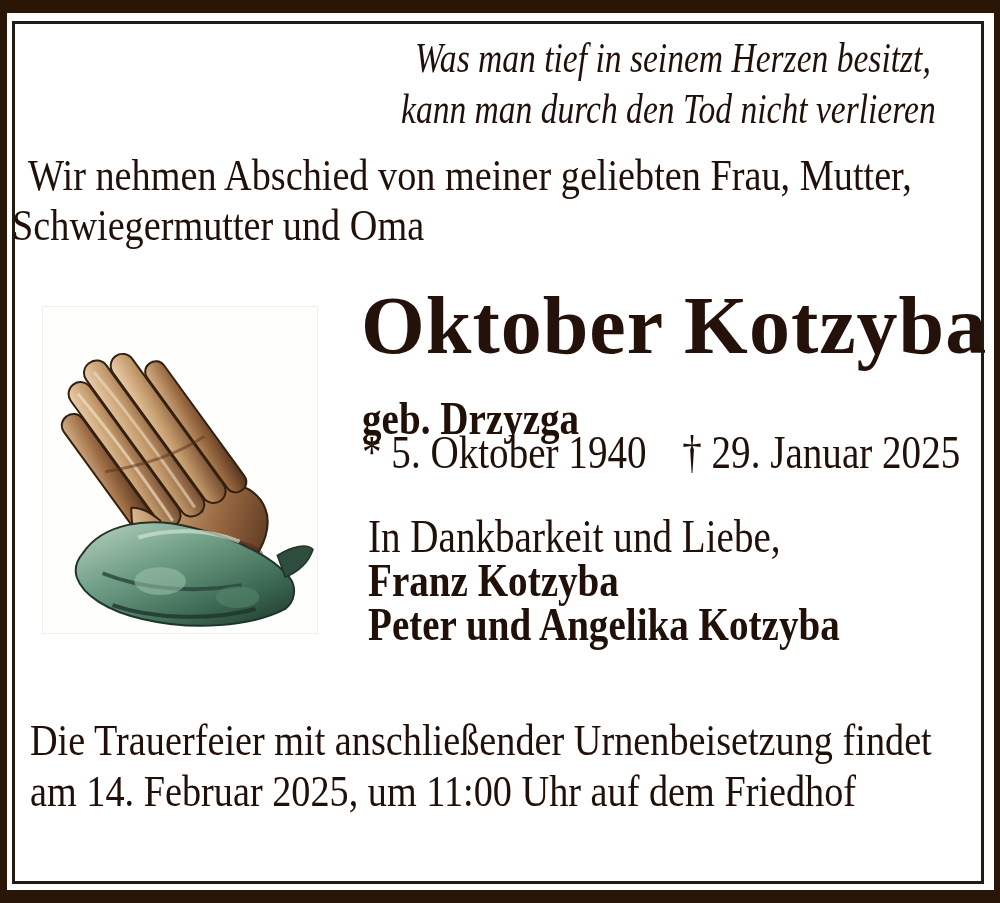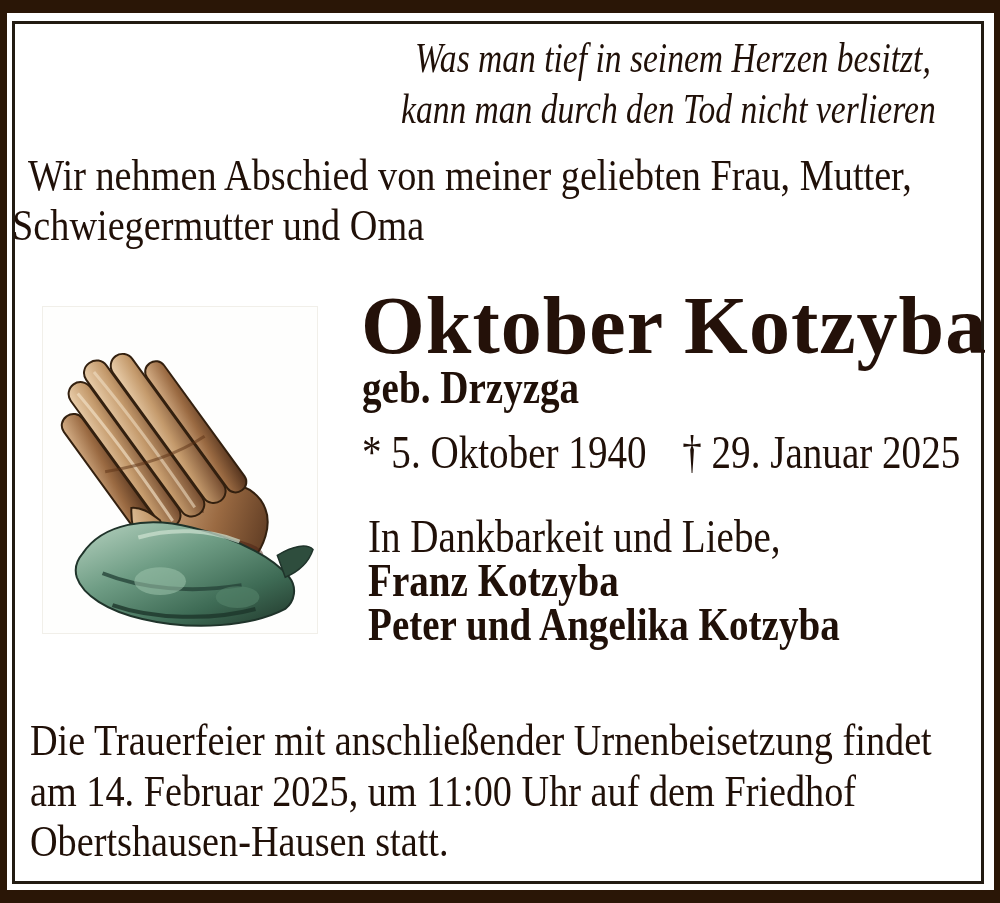--- a/index.html
+++ b/index.html
@@ -16,21 +16,21 @@
   .frame{position:absolute;inset:0;border-style:solid;border-color:var(--frame);
     border-width:13px 6px 13px 7px;box-sizing:border-box;pointer-events:none;z-index:5;}
   .rule{position:absolute;left:12px;top:21px;width:972px;height:863px;
     border:3px solid var(--rule);box-sizing:border-box;z-index:1;}
   .t{position:absolute;white-space:nowrap;line-height:1;z-index:2;}
   .cond{display:inline-block;transform:scaleX(0.85);transform-origin:0 0;white-space:nowrap;}
   .cond-q{display:inline-block;transform:scaleX(0.78);transform-origin:0 0;white-space:nowrap;}
   .quote{font-style:italic;font-size:43px;}
   .body-txt{font-size:45px;}
   .deceased-name{font-size:82px;font-weight:bold;color:var(--name);letter-spacing:1px;}
-  .sub-bold{font-size:46px;font-weight:bold;}
+  .sub-bold{font-size:46px;font-weight:bold;margin-top:31px;}
   .dates{font-size:46px;}
   .mourner{font-size:46px;font-weight:bold;}
   .mourner-intro{font-size:46px;}
   .date-gap{display:inline-block;width:42px;}
   .photo{
     position:absolute;left:42px;top:306px;width:276px;height:328px;
     background:#fefefd;border:1px solid #f1efe9;box-sizing:border-box;z-index:2;
   }
   .photo svg{display:block;width:100%;height:100%;}
 </style>
@@ -120,17 +120,14 @@
   <div class="t mourner" style="left:368px;top:602px;">
     <span class="cond">Peter und Angelika Kotzyba</span>
   </div>
 
   <div class="t body-txt" style="left:30px;top:718px;">
     <span class="cond">Die Trauerfeier mit anschließender Urnenbeisetzung findet</span>
   </div>
   <div class="t body-txt" style="left:30px;top:769px;">
     <span class="cond">am 14. Februar 2025, um 11:00 Uhr auf dem Friedhof</span>
   </div>
-  <div class="t body-txt" style="left:30px;top:819px;">
-    <span class="cond">Obertshausen-Hausen statt.</span>
-  </div>
 
 </div>
 
 </body></html>

